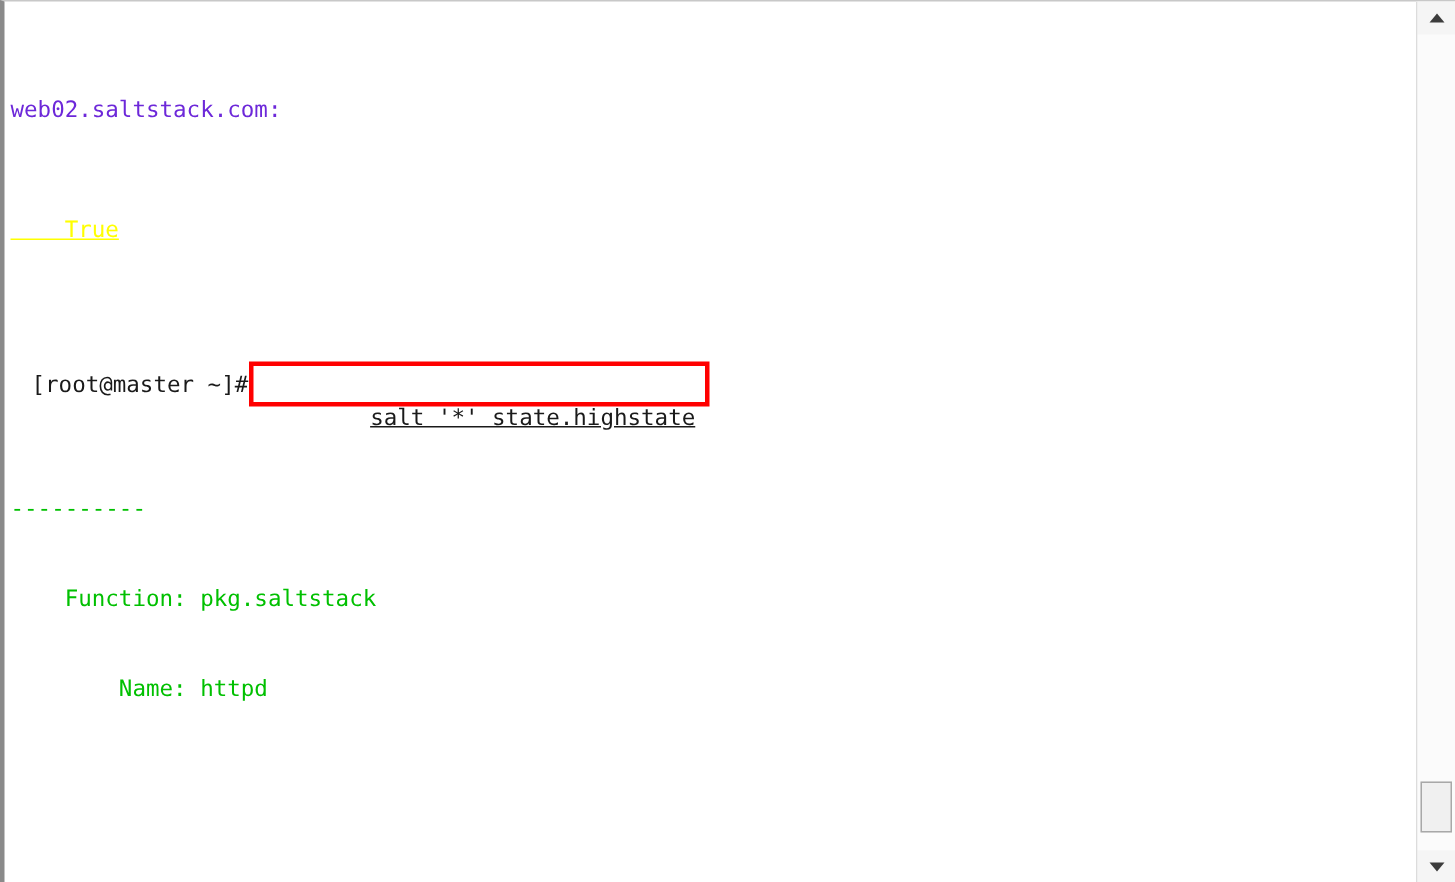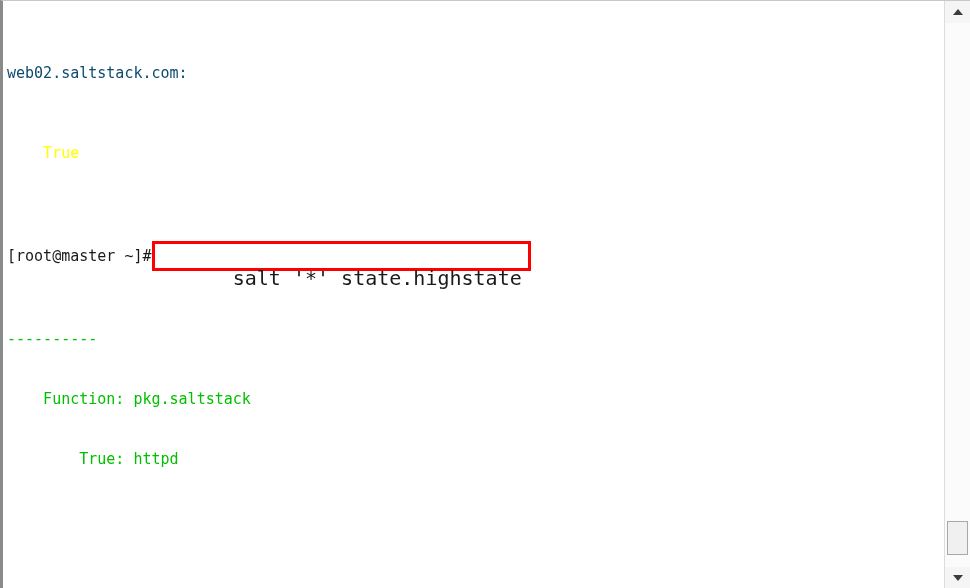--- a/index.html
+++ b/index.html
@@ -36,54 +36,56 @@
   }
   .tline {
     height: 20px;
     white-space: pre;
     font-family: "DejaVu Sans Mono", monospace;
     font-size: 15px;
     line-height: 20px;
     letter-spacing: 0px;
   }
   .c-green  { color: #00c000; }
-  .c-cyan   { color: #0c4a6e; }
-  .c-yellow { color: #ffff00; }
+  .c-cyan   { color: #6d28d9; }
+  .c-yellow { color: #ffff00; text-decoration: underline; }
 
   
   #prompt-line {
     height: 26px;
     line-height: 26px;
     display: flex;
     align-items: center;
     white-space: pre;
+    margin-left: 14px;
   }
   #prompt-text {
     font-family: "DejaVu Sans Mono", monospace;
     font-size: 15px;
     color: #1a1a1a;
     white-space: pre;
     line-height: 26px;
   }
   #command-highlight-box {
     display: inline-block;
     border: 3px solid #ff0000;
     padding: 0px 6px 0px 6px;
     margin-left: 0px;
     background: #ffffff;
     line-height: 22px;
     height: 24px;
     box-sizing: content-box;
   }
   #command-text {
     font-family: "DejaVu Sans Mono", monospace;
-    font-size: 20px;
+    font-size: 15px;
     color: #1a1a1a;
     white-space: pre;
     line-height: 24px;
+    text-decoration: underline;
   }
 
   
   #scrollbar {
     position: absolute;
     top: 0;
     right: 0;
     width: 26px;
     height: 588px;
     background: #f5f5f5;
@@ -147,21 +149,21 @@
     
     <div id="prompt-line">
       <span id="prompt-text">[root@master ~]#</span>
       <span id="command-highlight-box">
         <span id="command-text">salt '*' state.highstate</span>
       </span>
     </div>
 
     <div class="tline c-green">----------</div>
     <div class="tline c-green">    Function: pkg.saltstack</div>
-    <div class="tline c-green">        True: httpd</div>
+    <div class="tline c-green">        Name: httpd</div>
     
     
     
     
     
     
     
     
     
     

